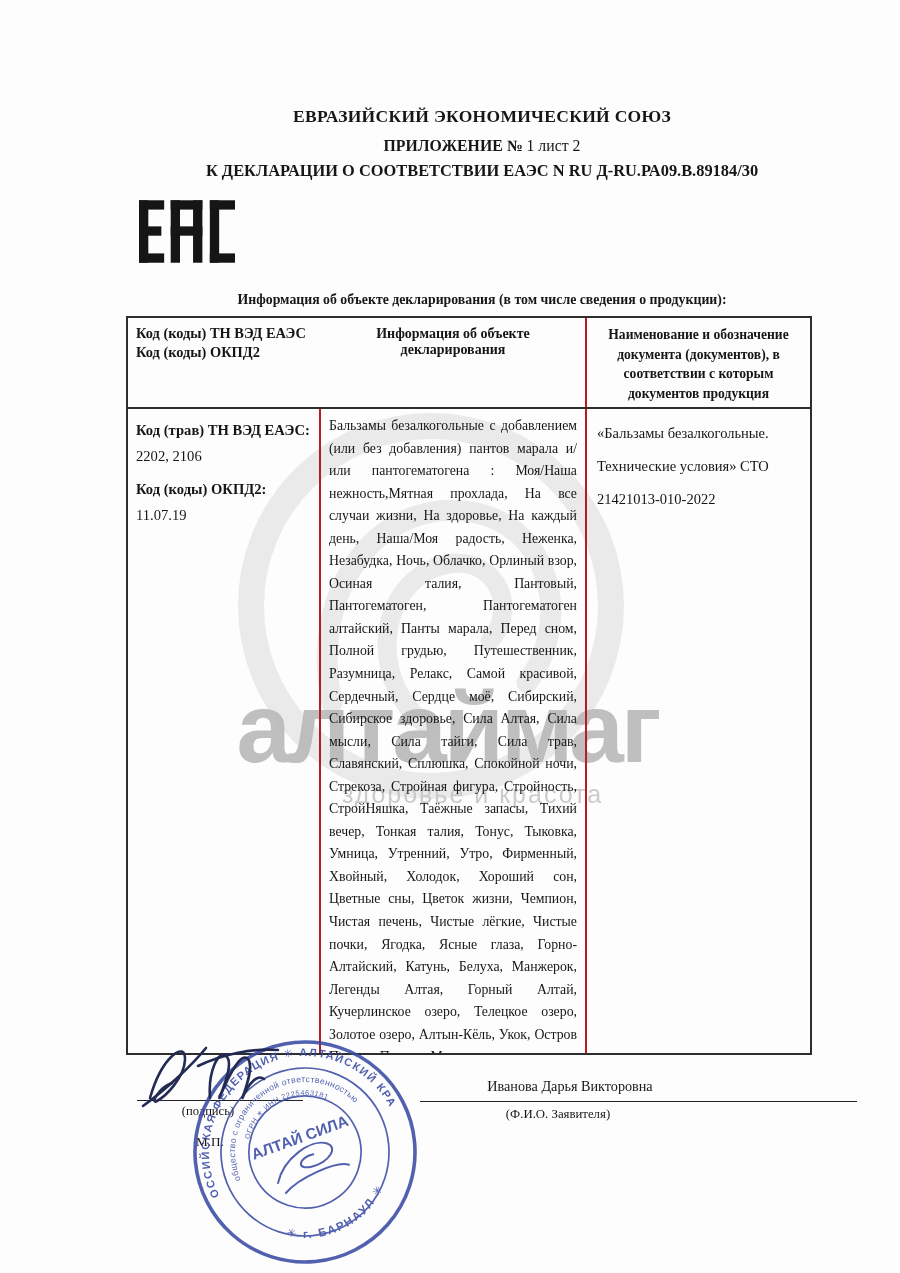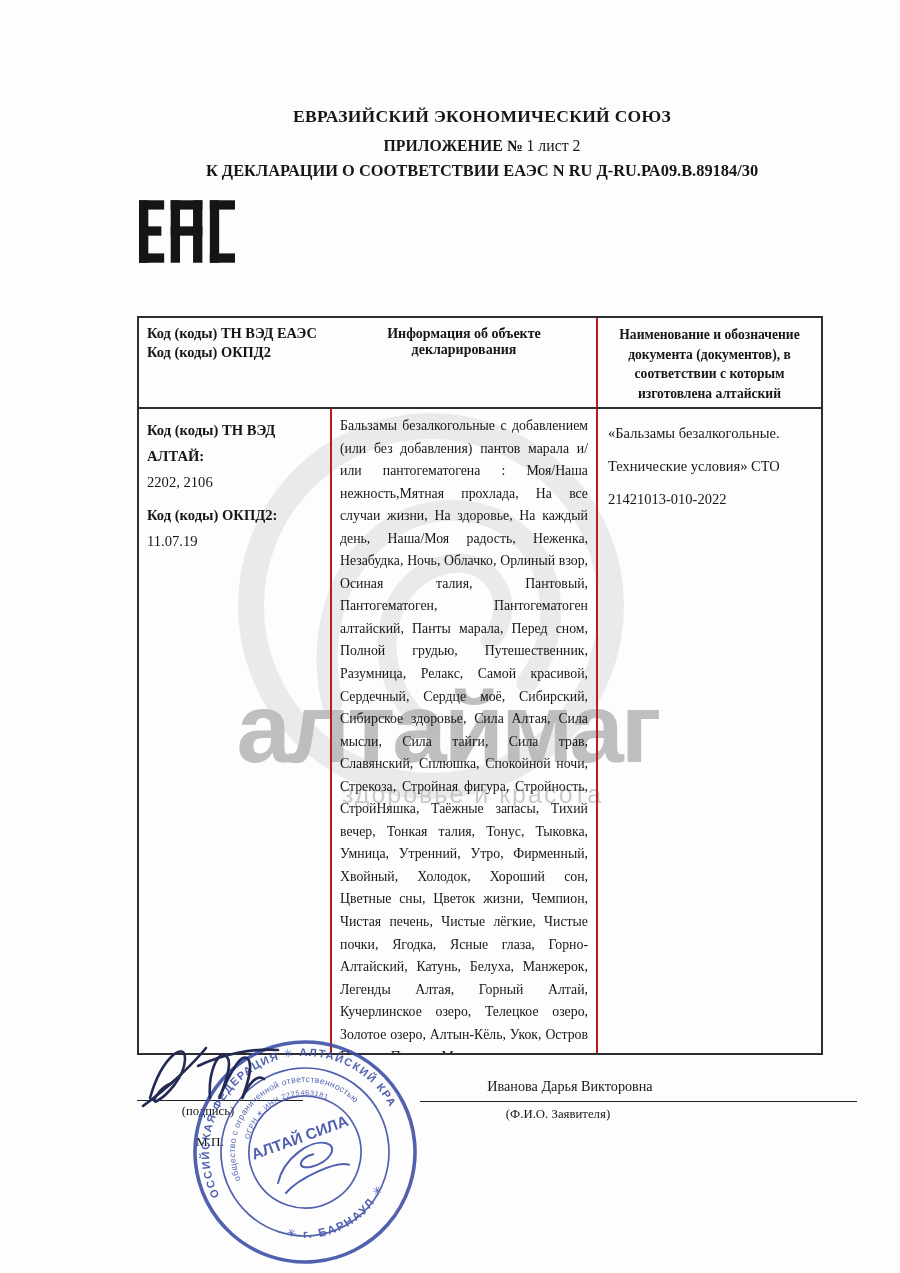--- a/index.html
+++ b/index.html
@@ -27,21 +27,21 @@
   
   .wm-emblem{left:222px;top:398px;z-index:1;pointer-events:none;}
   .wm-brand{left:140px;top:672px;width:615px;text-align:center;z-index:1;
     font-family:"Liberation Sans","DejaVu Sans",sans-serif;font-weight:bold;
     font-size:98px;letter-spacing:-3px;color:#b7b7b7;opacity:.88;pointer-events:none;}
   .wm-tagline{left:295px;top:780px;width:355px;text-align:center;z-index:1;
     font-family:"Liberation Sans","DejaVu Sans",sans-serif;
     font-size:25px;letter-spacing:2px;color:#c6c6c6;opacity:.9;pointer-events:none;}
 
   
-  .doc-table{left:137px;top:316px;width:686px;z-index:2;
+  .doc-table{left:126px;top:316px;width:686px;z-index:2;
     border:2px solid #2e2e2e;box-sizing:border-box;background:transparent;}
   .tr{display:grid;grid-template-columns:193px 266px 223px;}
   .tr.thead{height:89px;border-bottom:2px solid #2e2e2e;}
   .tr.tbody{height:644px;}
   .td{box-sizing:border-box;overflow:hidden;}
   .td.c1,.td.c2{border-right:2px solid #b91c1c;}
   .th1{padding:6px 6px 0 8px;font-size:14.4px;font-weight:bold;line-height:19px;}
   .th2{padding:8px 6px 0;font-size:14px;font-weight:bold;text-align:center;}
   .th3{padding:7px 14px 0;font-size:13.6px;font-weight:bold;text-align:center;line-height:19.5px;}
   .bc1{padding:8px 6px 0 8px;font-size:14.6px;line-height:26px;}
@@ -92,31 +92,32 @@
   <svg class="abs wm-emblem" width="418" height="420" viewBox="0 0 418 420">
     <g fill="none" stroke="#dedede" stroke-opacity="0.62" stroke-linecap="round">
       <circle cx="209" cy="208" r="180" stroke-width="26"></circle>
       <path d="M 110 305 C 85 190 160 95 255 115 C 330 132 350 225 305 285" stroke-width="21"></path>
       <path d="M 209 330 C 148 292 150 190 218 168 C 268 152 300 205 268 243" stroke-width="19"></path>
     </g>
   </svg>
   <div class="abs wm-brand">алтаймаг</div>
   <div class="abs wm-tagline">здоровье и красота</div>
 
+  <div class="abs caption">Информация об объекте декларирования (в том числе сведения о продукции):</div>
 
   <div class="abs doc-table">
     <div class="tr thead">
       <div class="td th1 prewrap">Код (коды) ТН ВЭД ЕАЭС
 Код (коды) ОКПД2</div>
       <div class="td c2 th2">Информация об объекте декларирования</div>
-      <div class="td th3">Наименование и обозначение документа (документов), в соответствии с которым изготовлена алтайский</div>
+      <div class="td th3">Наименование и обозначение документа (документов), в соответствии с которым документов продукция</div>
     </div>
     <div class="tr tbody">
       <div class="td c1 bc1">
-        <div class="b">Код (коды) ТН ВЭД АЛТАЙ:</div>
+        <div class="b">Код (трав) ТН ВЭД ЕАЭС:</div>
         <div>2202, 2106</div>
         <div class="okpd"><span class="b">Код (коды) ОКПД2:</span> <span>11.07.19</span></div>
       </div>
       <div class="td c2 bc2">Бальзамы безалкогольные с добавлением (или без добавления) пантов марала и/или пантогематогена : Моя/Наша нежность,Мятная прохлада, На все случаи жизни, На здоровье, На каждый день, Наша/Моя радость, Неженка, Незабудка, Ночь, Облачко, Орлиный взор, Осиная талия, Пантовый, Пантогематоген, Пантогематоген алтайский, Панты марала, Перед сном, Полной грудью, Путешественник, Разумница, Релакс, Самой красивой, Сердечный, Сердце моё, Сибирский, Сибирское здоровье, Сила Алтая, Сила мысли, Сила тайги, Сила трав, Славянский, Сплюшка, Спокойной ночи, Стрекоза, Стройная фигура, Стройность, СтройНяшка, Таёжные запасы, Тихий вечер, Тонкая талия, Тонус, Тыковка, Умница, Утренний, Утро, Фирменный, Хвойный, Холодок, Хороший сон, Цветные сны, Цветок жизни, Чемпион, Чистая печень, Чистые лёгкие, Чистые почки, Ягодка, Ясные глаза, Горно-Алтайский, Катунь, Белуха, Манжерок, Легенды Алтая, Горный Алтай, Кучерлинское озеро, Телецкое озеро, Золотое озеро, Алтын-Кёль, Укок, Остров Патмос, Патмос, Мульта,</div>
       <div class="td bc3 prewrap">«Бальзамы безалкогольные.
 Технические условия» СТО 21421013-010-2022</div>
     </div>
   </div>
 
   <div class="abs sig-line"></div>

